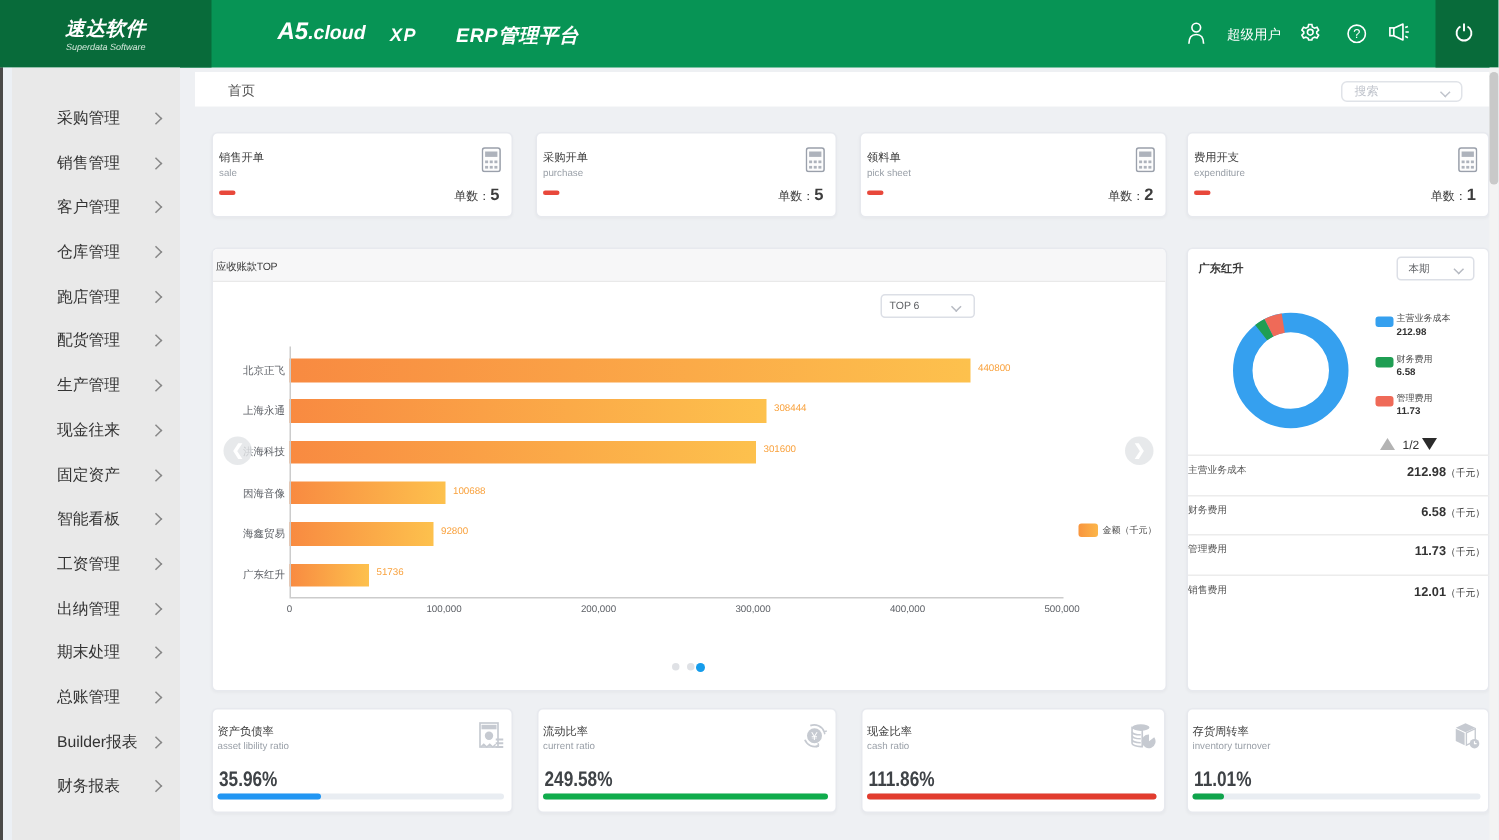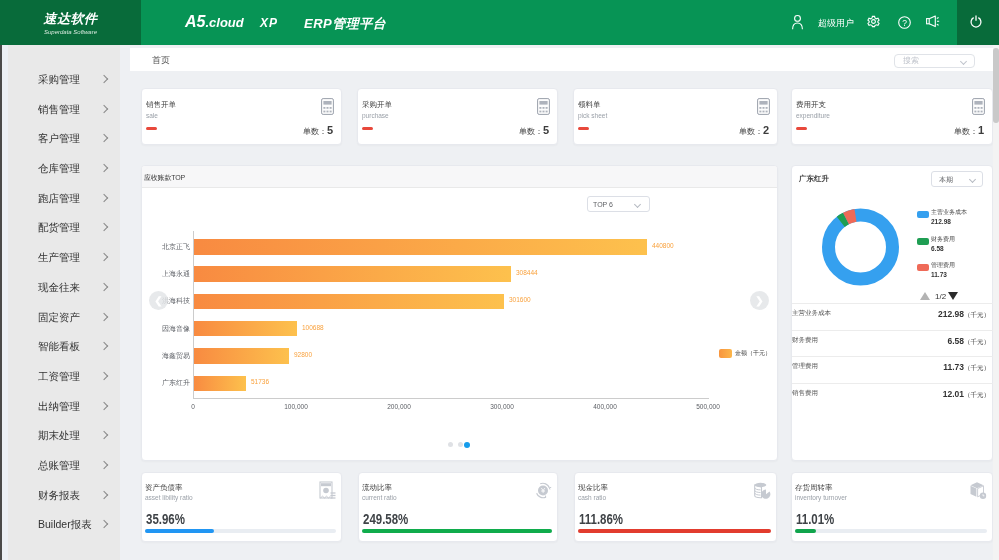--- a/index.html
+++ b/index.html
@@ -140,22 +140,22 @@
     <div class="mi">跑店管理<span class="chev"></span></div>
     <div class="mi">配货管理<span class="chev"></span></div>
     <div class="mi">生产管理<span class="chev"></span></div>
     <div class="mi">现金往来<span class="chev"></span></div>
     <div class="mi">固定资产<span class="chev"></span></div>
     <div class="mi">智能看板<span class="chev"></span></div>
     <div class="mi">工资管理<span class="chev"></span></div>
     <div class="mi">出纳管理<span class="chev"></span></div>
     <div class="mi">期末处理<span class="chev"></span></div>
     <div class="mi">总账管理<span class="chev"></span></div>
+    <div class="mi">Builder报表<span class="chev"></span></div>
     <div class="mi">财务报表<span class="chev"></span></div>
-    <div class="mi">Builder报表<span class="chev"></span></div>
   </div>
 
   <div id="tabrow">
     <div class="tab">首页</div>
     <div id="search">搜索<span class="car"></span></div>
   </div>
 
   <div class="card scard" style="left:141px;top:88px;width:201px;height:57px">
     <div class="ttl">销售开单</div>
       <div class="sub">sale</div>

